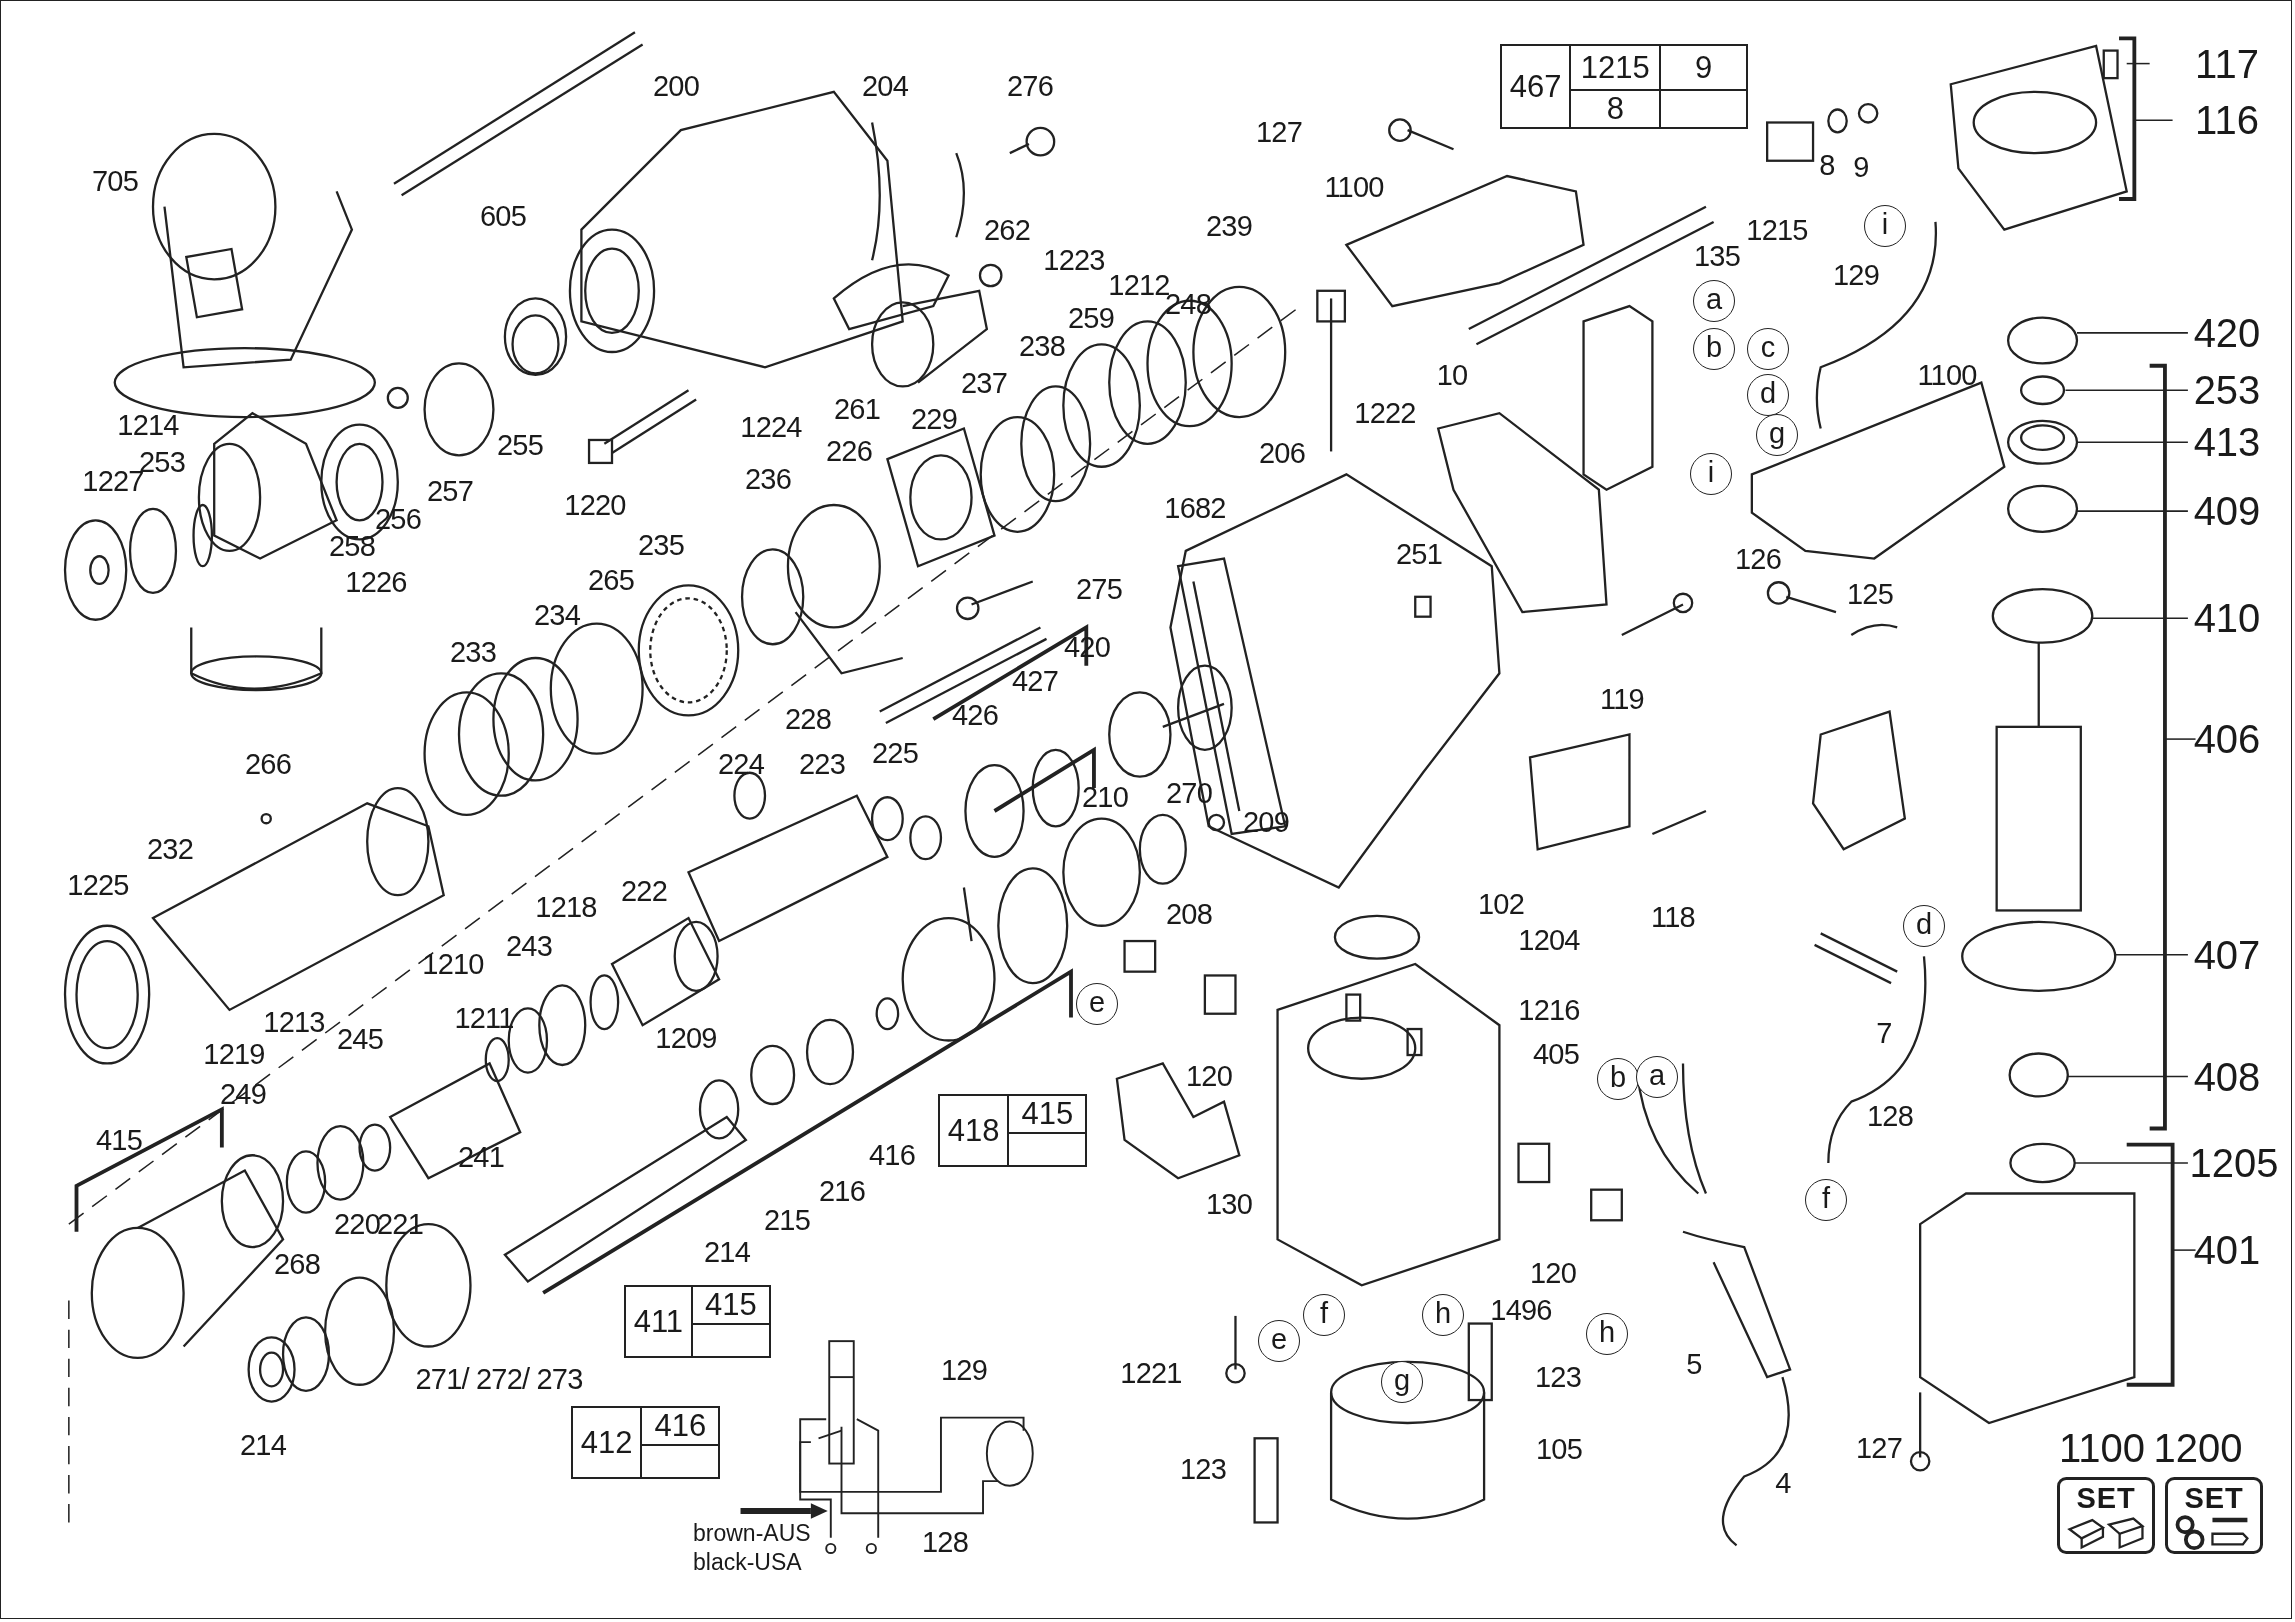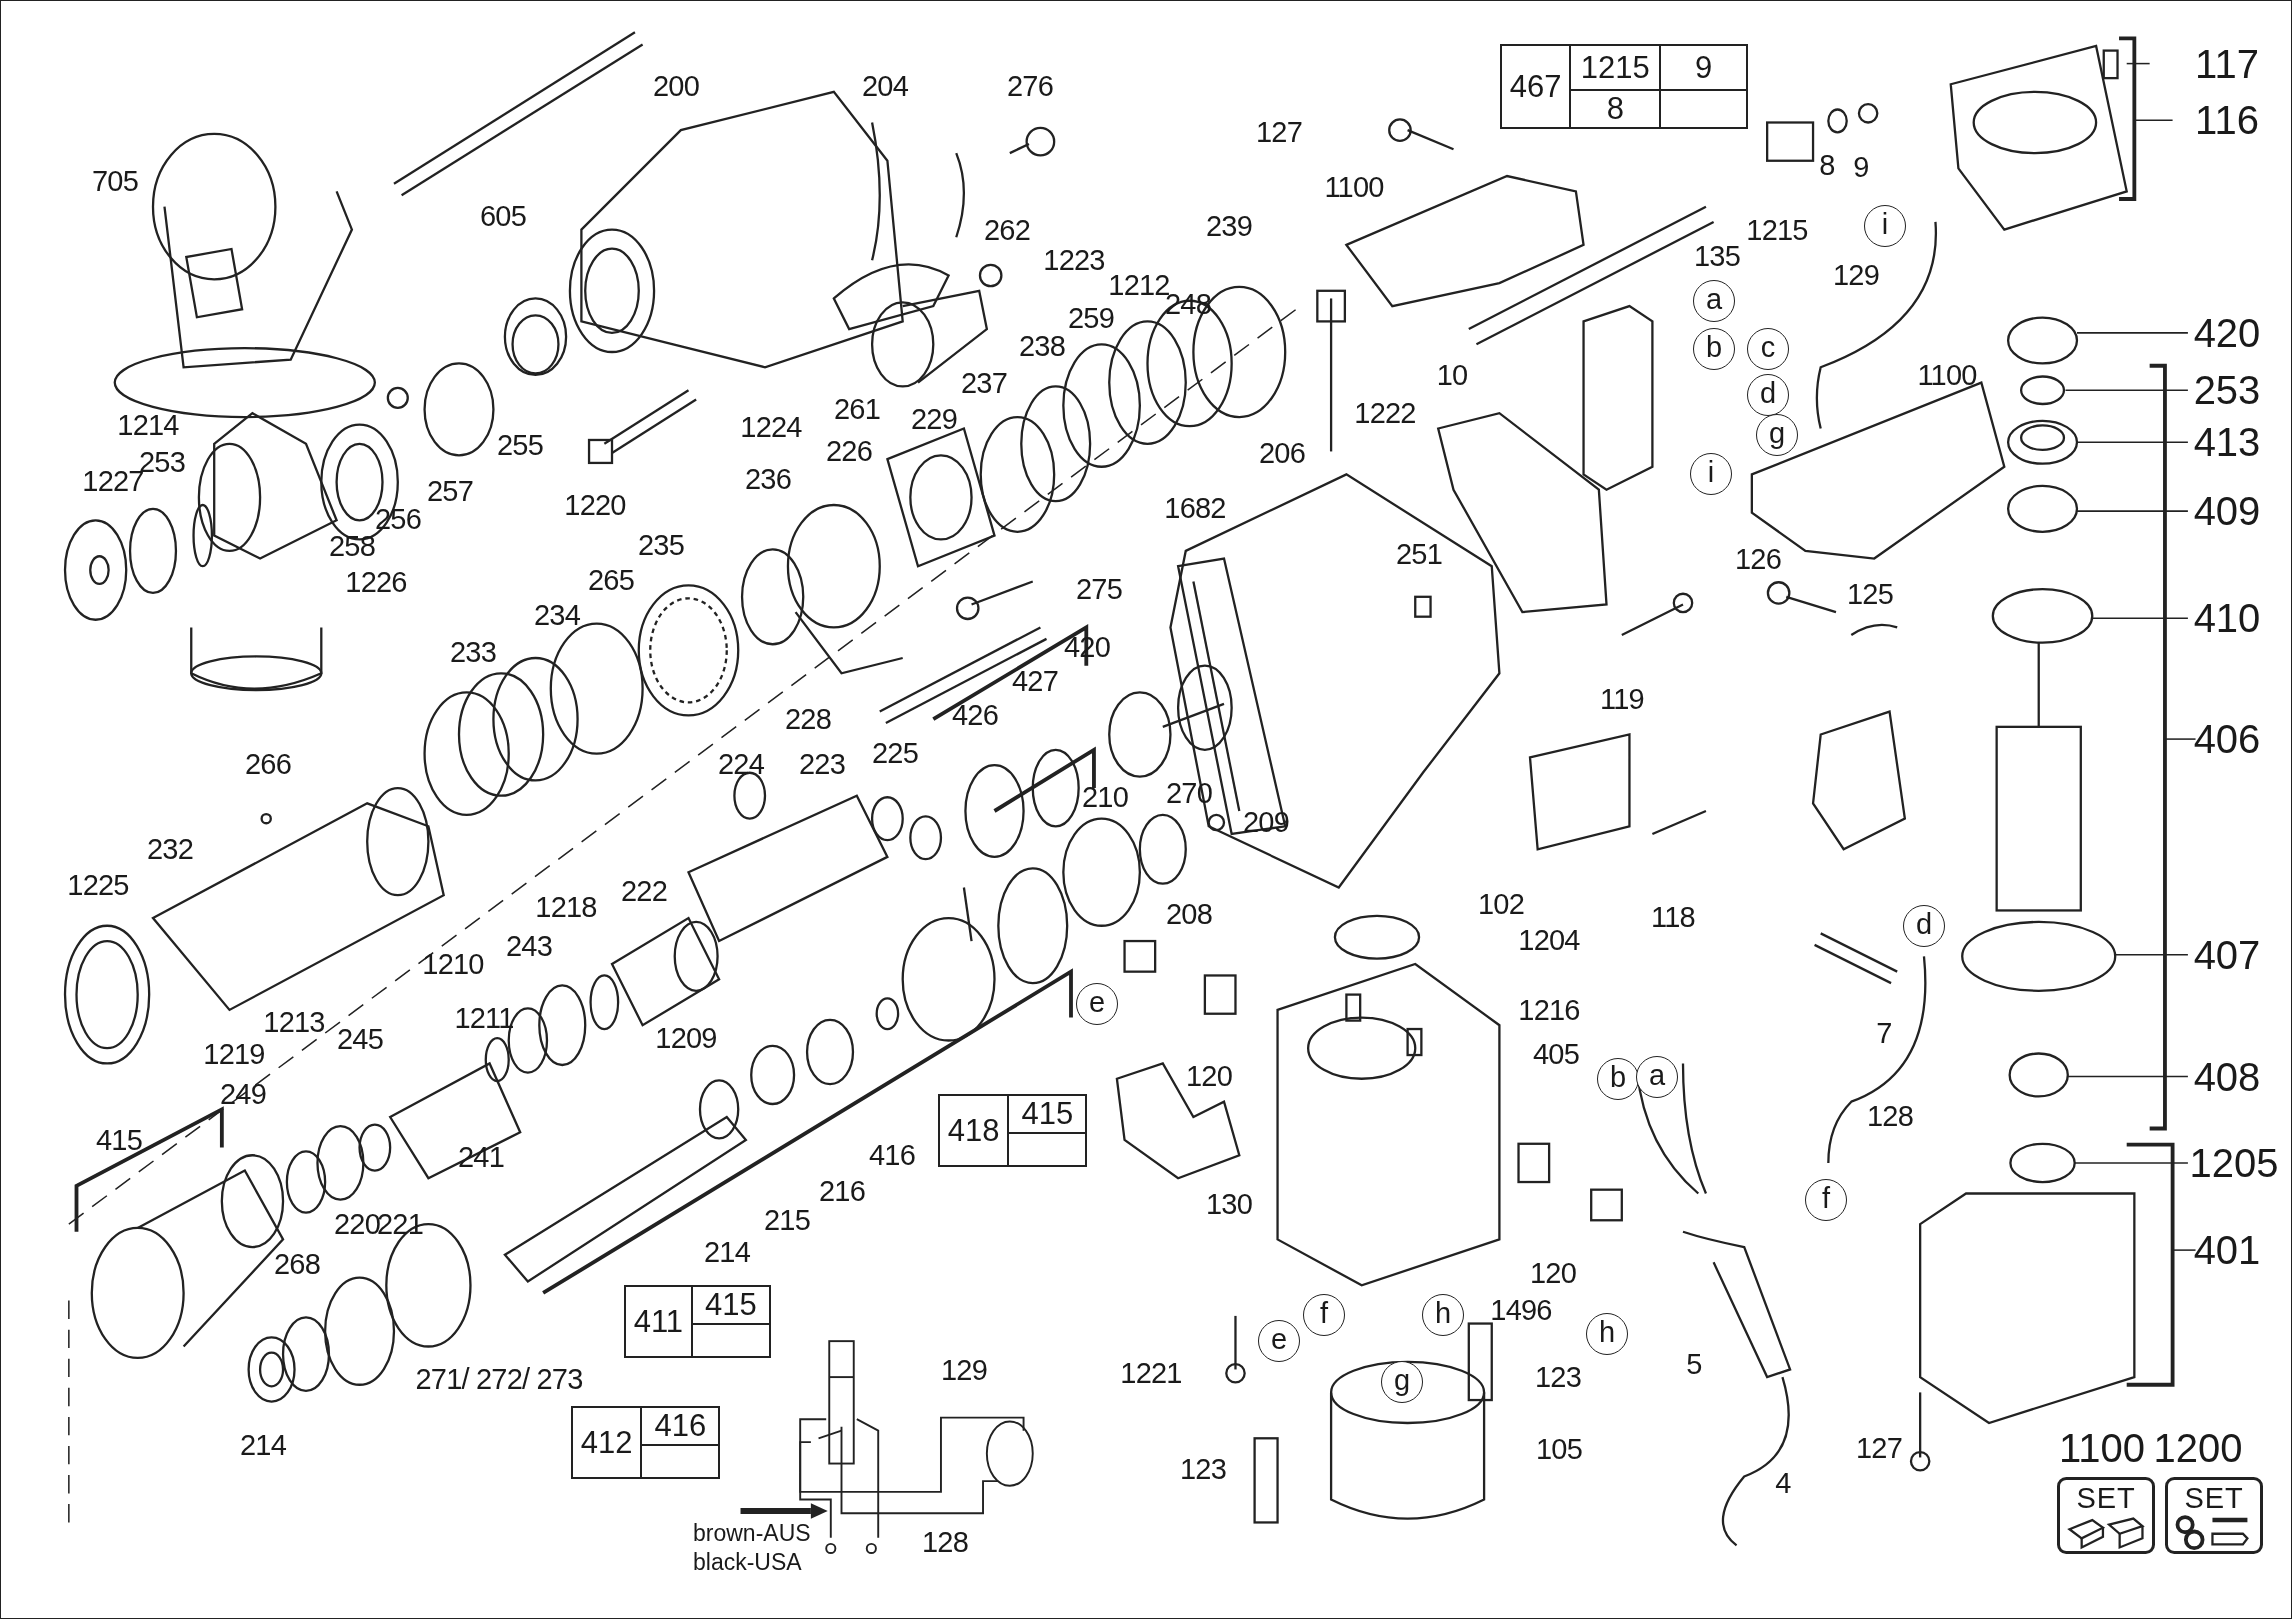--- a/index.html
+++ b/index.html
@@ -14,21 +14,21 @@
   .wire-tag { position: absolute; width: 40px; height: 40px; border: 1.5px solid #222;
               border-radius: 50%; transform: translate(-50%, -50%); background: #fff;
               font-size: 29px; line-height: 37px; text-align: center; }
   .ref-table { position: absolute; border-collapse: collapse; background: #fff; }
   .ref-table td { border: 2.3px solid #222; font-size: 31px; text-align: center;
                   padding: 0 7.7px; height: 43px; }
   .legend { position: absolute; font-size: 23px; line-height: 1.25; }
   .set-badge { position: absolute; width: 98px; height: 77px; border: 3.1px solid #222;
                border-radius: 9.2px; background: #fff; box-sizing: border-box; }
   .set-badge .set-text { position: absolute; top: 1.5px; left: 0; right: 0; text-align: center;
-                         font-size: 29px; font-weight: normal; letter-spacing: 0.8px; }
+                         font-size: 29px; font-weight: bold; letter-spacing: 0.8px; }
   .set-badge svg { position: absolute; left: 6.1px; top: 34px; }
 </style>
 </head>
 <body>
 
 <div id="frame"></div>
 
 <svg id="art" viewBox="0 0 3000 2120" fill="none" stroke="#222" stroke-width="3">
 
   <g stroke-width="2" stroke-dasharray="24 14">

